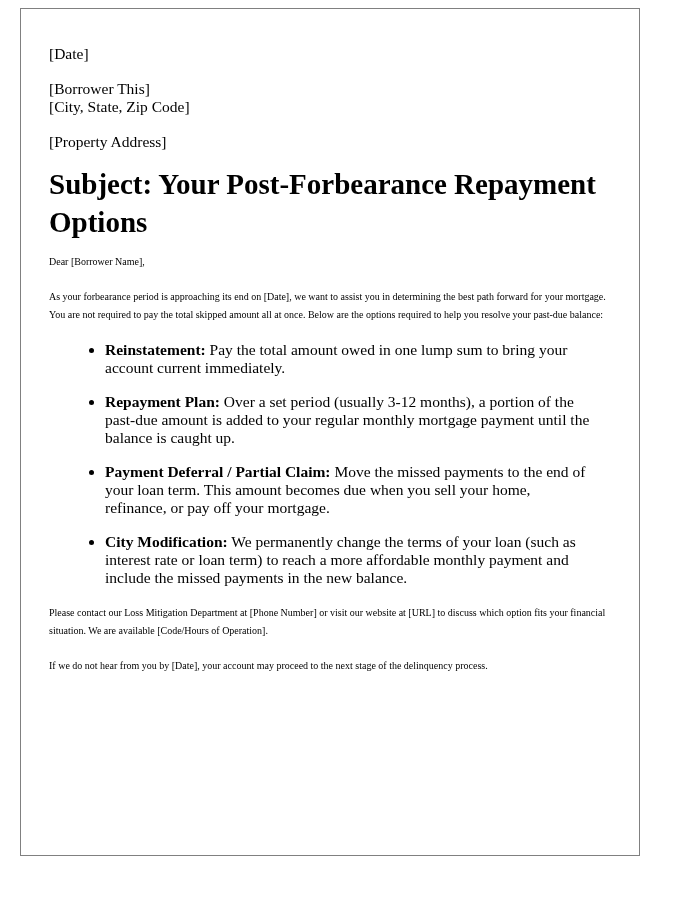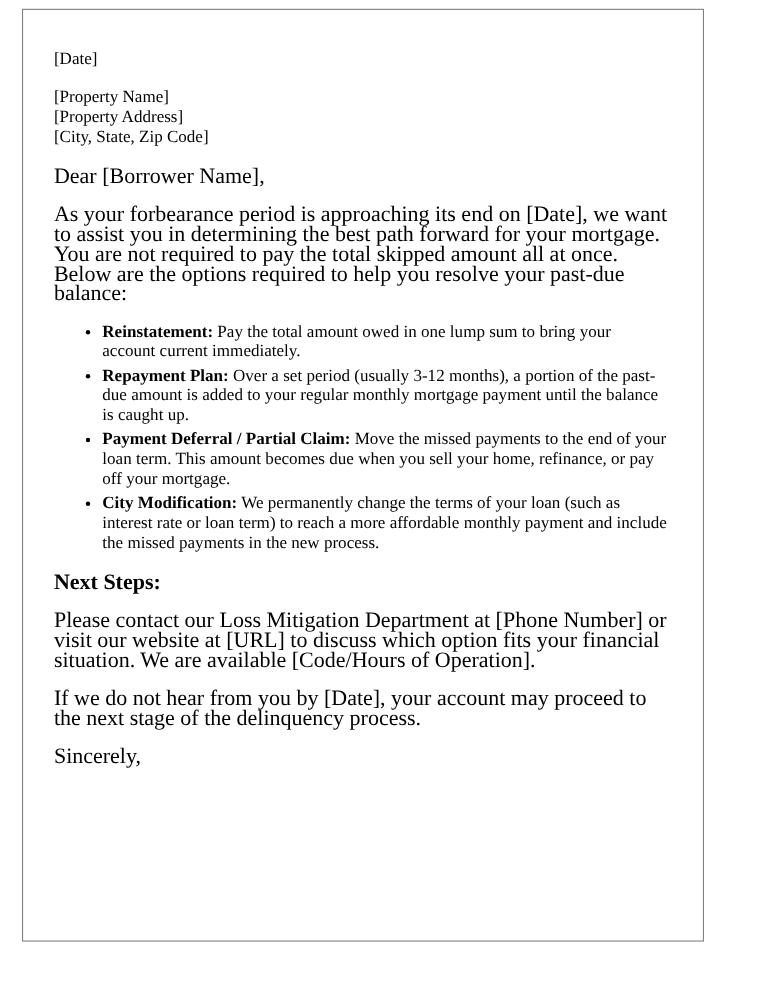--- a/index.html
+++ b/index.html
@@ -23,79 +23,78 @@
     padding: 36px 28px 0 28px;
     overflow: hidden;
   }
   .line {
     font-size: 15.5px;
     line-height: 18px;
     margin: 0;
   }
   .block-gap { margin-bottom: 17px; }
   .para {
-    font-size: 20px;
+    font-size: 10px;
     line-height: 18px;
     margin: 0 0 17px 0;
   }
   .subject {
     font-size: 29px;
     font-weight: bold;
     line-height: 38px;
     margin: 14px 0 12px 0;
     letter-spacing: 0;
   }
   ul.options {
     margin: 0 0 17px 0;
     padding: 0 0 0 40px;
     list-style-type: disc;
   }
   ul.options li {
     font-size: 15.5px;
     line-height: 18px;
-    margin: 4px;
+    margin: 16px;
     padding: 0;
   }
   .bold { font-weight: bold; }
 </style>
 </head>
 <body>
 
 <div class="page">
 
   <div class="line block-gap">[Date]</div>
 
   <div>
-    <div class="line">[Property Name]</div>
+    <div class="line">[Borrower This]</div>
+    <div class="line block-gap">[City, State, Zip Code]</div>
     <div class="line">[Property Address]</div>
-    <div class="line block-gap">[City, State, Zip Code]</div>
   </div>
 
 
+  <h1 class="subject">Subject: Your Post-Forbearance Repayment Options</h1>
 
   <p class="para">Dear [Borrower Name],</p>
 
   <p class="para">As your forbearance period is approaching its end on [Date], we want to assist you in determining the best path forward for your mortgage. You are not required to pay the total skipped amount all at once. Below are the options required to help you resolve your past-due balance:</p>
 
   <ul class="options">
     <li>
       <strong class="bold">Reinstatement:</strong><span> Pay the total amount owed in one lump sum to bring your account current immediately.</span>
     </li>
     <li>
       <strong class="bold">Repayment Plan:</strong><span> Over a set period (usually 3-12 months), a portion of the past-due amount is added to your regular monthly mortgage payment until the balance is caught up.</span>
     </li>
     <li>
       <strong class="bold">Payment Deferral / Partial Claim:</strong><span> Move the missed payments to the end of your loan term. This amount becomes due when you sell your home, refinance, or pay off your mortgage.</span>
     </li>
     <li>
-      <strong class="bold">City Modification:</strong><span> We permanently change the terms of your loan (such as interest rate or loan term) to reach a more affordable monthly payment and include the missed payments in the new process.</span>
+      <strong class="bold">City Modification:</strong><span> We permanently change the terms of your loan (such as interest rate or loan term) to reach a more affordable monthly payment and include the missed payments in the new balance.</span>
     </li>
   </ul>
 
-  <p class="para bold">Next Steps:</p>
 
   <p class="para">Please contact our Loss Mitigation Department at [Phone Number] or visit our website at [URL] to discuss which option fits your financial situation. We are available [Code/Hours of Operation].</p>
 
   <p class="para">If we do not hear from you by [Date], your account may proceed to the next stage of the delinquency process.</p>
 
-  <p class="para">Sincerely,</p>
 
 </div>
 
 </body></html>

